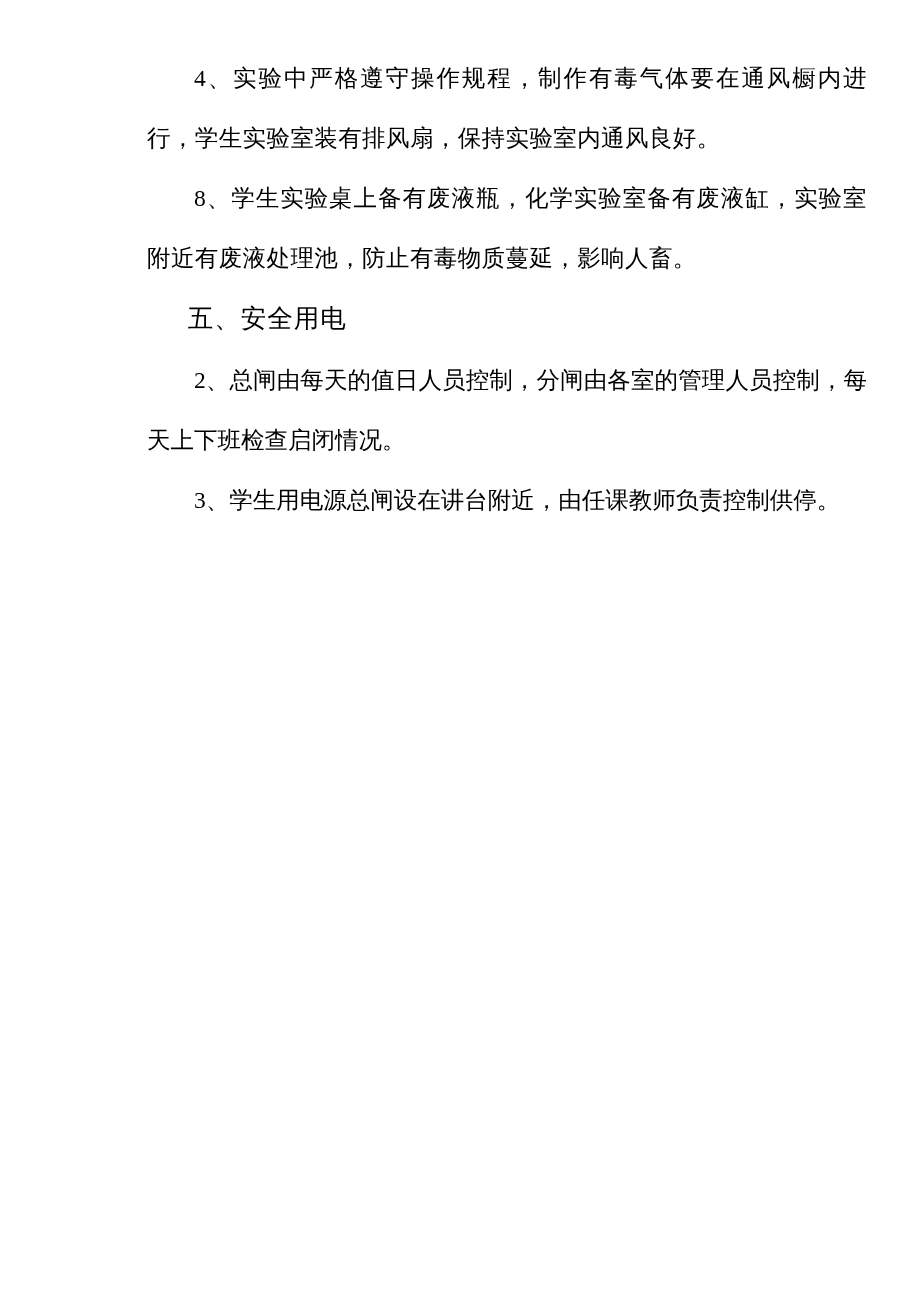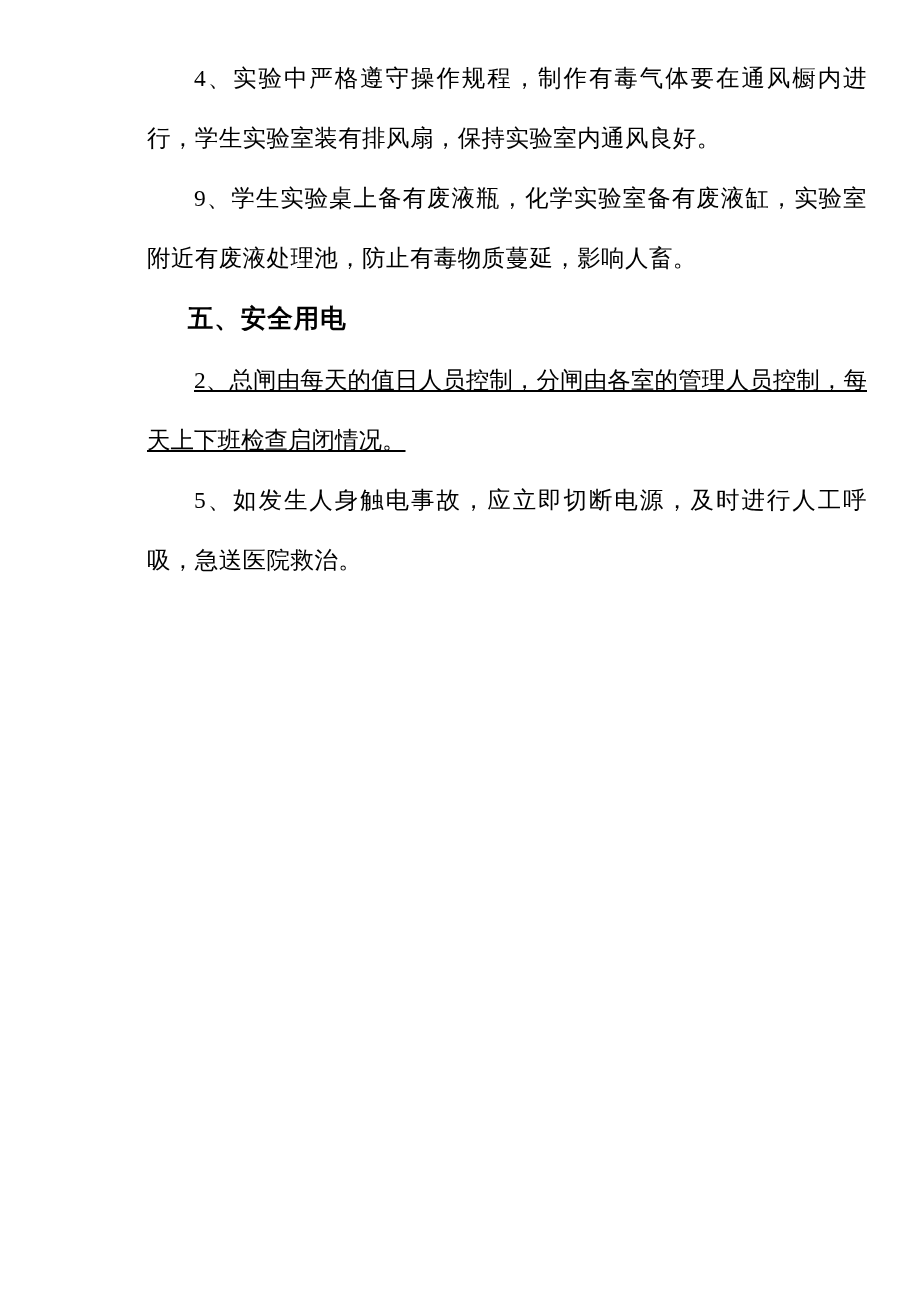--- a/index.html
+++ b/index.html
@@ -30,44 +30,43 @@
     font-size: 23.5px;
     line-height: 60px;
     text-align: justify;
     text-justify: inter-ideograph;
     letter-spacing: 0.4px;
     text-indent: 2em;
     word-break: break-all;
   }
   p.para.tight {
     letter-spacing: 0px;
-    text-decoration: underline;
   }
   h2.heading {
     margin: 0;
     font-size: 25.5px;
     line-height: 62px;
-    font-weight: bold;
+    font-weight: normal;
     text-indent: 1.6em;
     letter-spacing: 1px;
   }
 </style>
 </head>
 <body>
 
 <div class="page">
   <div class="doc-body">
 
     <p class="para">4、实验中严格遵守操作规程，制作有毒气体要在通风橱内进行，学生实验室装有排风扇，保持实验室内通风良好。</p>
 
-    <p class="para">9、学生实验桌上备有废液瓶，化学实验室备有废液缸，实验室附近有废液处理池，防止有毒物质蔓延，影响人畜。</p>
+    <p class="para">8、学生实验桌上备有废液瓶，化学实验室备有废液缸，实验室附近有废液处理池，防止有毒物质蔓延，影响人畜。</p>
 
     <h2 class="heading">五、安全用电</h2>
 
 
     <p class="para tight">2、总闸由每天的值日人员控制，分闸由各室的管理人员控制，每天上下班检查启闭情况。</p>
 
+    <p class="para tight">3、学生用电源总闸设在讲台附近，由任课教师负责控制供停。</p>
 
 
-    <p class="para">5、如发生人身触电事故，应立即切断电源，及时进行人工呼吸，急送医院救治。</p>
 
   </div>
 </div>
 
 </body></html>

